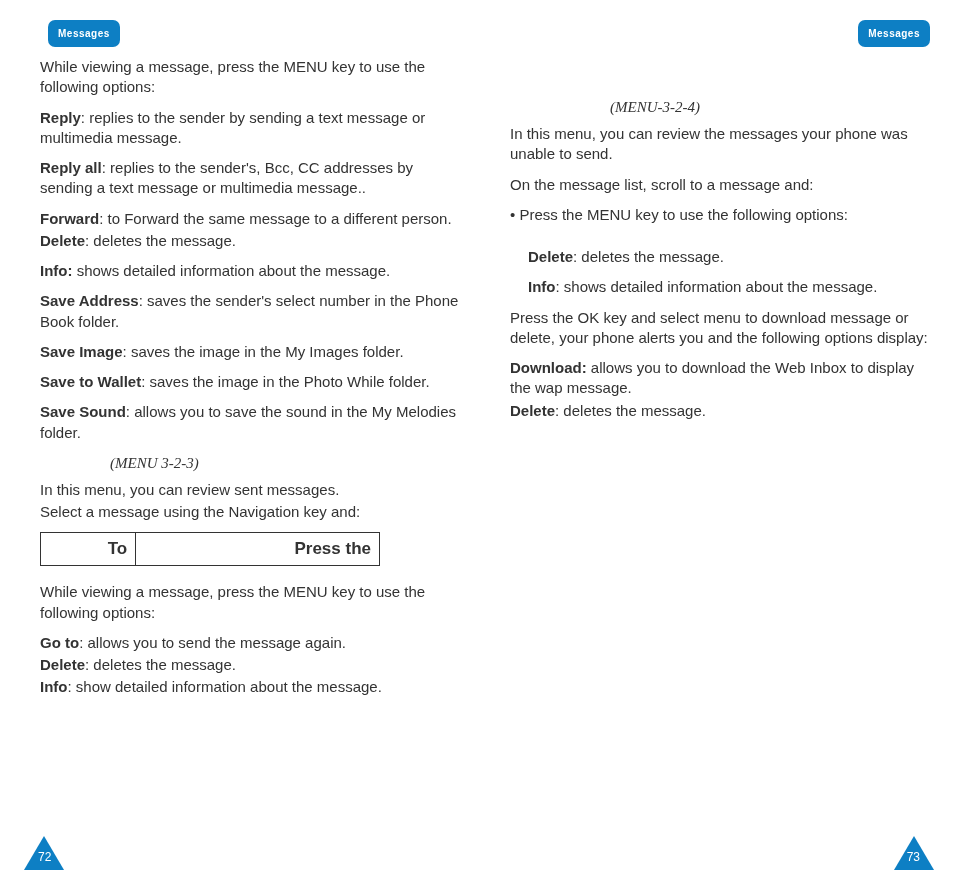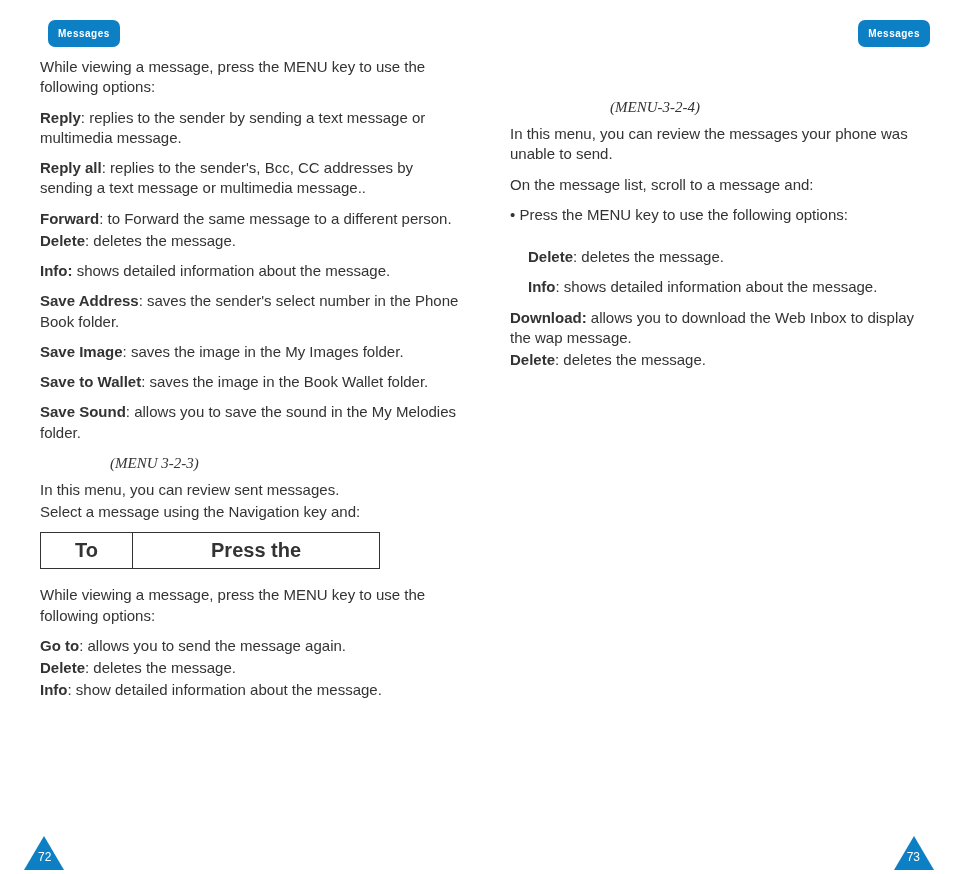--- a/index.html
+++ b/index.html
@@ -50,22 +50,22 @@
     }
     .menu-ref-right { margin-left: 100px; }
     table {
       border-collapse: collapse;
       width: 340px;
       margin: 10px 0 16px 0;
     }
     td, th {
       border: 1px solid #333;
       padding: 6px 8px;
-      font-size: 20px;
-      text-align: center;
+      font-size: 17px;
+      text-align: right;
       font-weight: 300;
     }
     th { font-weight: bold; }
     .triangle {
       position: absolute;
       bottom: 4px;
       width: 0;
       height: 0;
     }
     .triangle-left {
@@ -104,21 +104,21 @@
     <span>While viewing a message, press the </span><span class="bold">MENU</span><span> key to use the following options:</span>
   </p>
 
   <p><span class="item-label">Reply</span><span>: replies to the sender by sending a text message or multimedia message.</span></p>
   <p><span class="item-label">Reply all</span><span>: replies to the sender's, Bcc, CC addresses by sending a text message or multimedia message..</span></p>
   <p class="tight"><span class="item-label">Forward</span><span>: to Forward the same message to a different person.</span></p>
   <p><span class="item-label">Delete</span><span>: deletes the message.</span></p>
   <p><span class="item-label">Info:</span><span> shows detailed information about the message.</span></p>
   <p><span class="item-label">Save Address</span><span>: saves the sender's select number in the </span><span class="bold">Phone Book</span><span> folder.</span></p>
   <p><span class="item-label">Save Image</span><span>: saves the image in the </span><span class="bold">My Images</span><span> folder.</span></p>
-  <p><span class="item-label">Save to Wallet</span><span>: saves the image in the </span><span class="bold">Book Wallet</span><span> folder.</span></p>
+  <p><span class="item-label">Save to Wallet</span><span>: saves the image in the </span><span class="bold">Photo While</span><span> folder.</span></p>
   <p><span class="item-label">Save Sound</span><span>: allows you to save the sound in the </span><span class="bold">My Melodies</span><span> folder.</span></p>
 
   <div class="menu-ref">(MENU 3-2-3)</div>
 
   <p class="tight">In this menu, you can review sent messages.</p>
   <p>Select a message using the Navigation key and:</p>
 
   <table>
     <tbody>
         <tr>
@@ -145,20 +145,23 @@
   <p>In this menu, you can review the messages your phone was unable to send.</p>
   <p>On the message list, scroll to a message and:</p>
   <p>
     <span>• Press the </span><span class="bold">MENU</span><span> key to use the following options:</span>
   </p>
   <div style="height:12px"></div>
   <p class="indent"><span class="item-label">Delete</span><span>: deletes the message.</span></p>
   <p class="indent"><span class="item-label">Info</span><span>: shows detailed information about the message.</span></p>
 
 
+  <p>
+    <span>Press the </span><span class="bold">OK</span><span> key and select menu to download message or delete, your phone alerts you and the following options display:</span>
+  </p>
 
   <p class="tight"><span class="item-label">Download:</span><span> allows you to download the Web Inbox to display the wap message.</span></p>
   <p><span class="item-label">Delete</span><span>: deletes the message.</span></p>
 </div>
 
 <div class="triangle triangle-left"></div>
 <div class="page-num page-num-left">72</div>
 
 <div class="triangle triangle-right"></div>
 <div class="page-num page-num-right">73</div>

